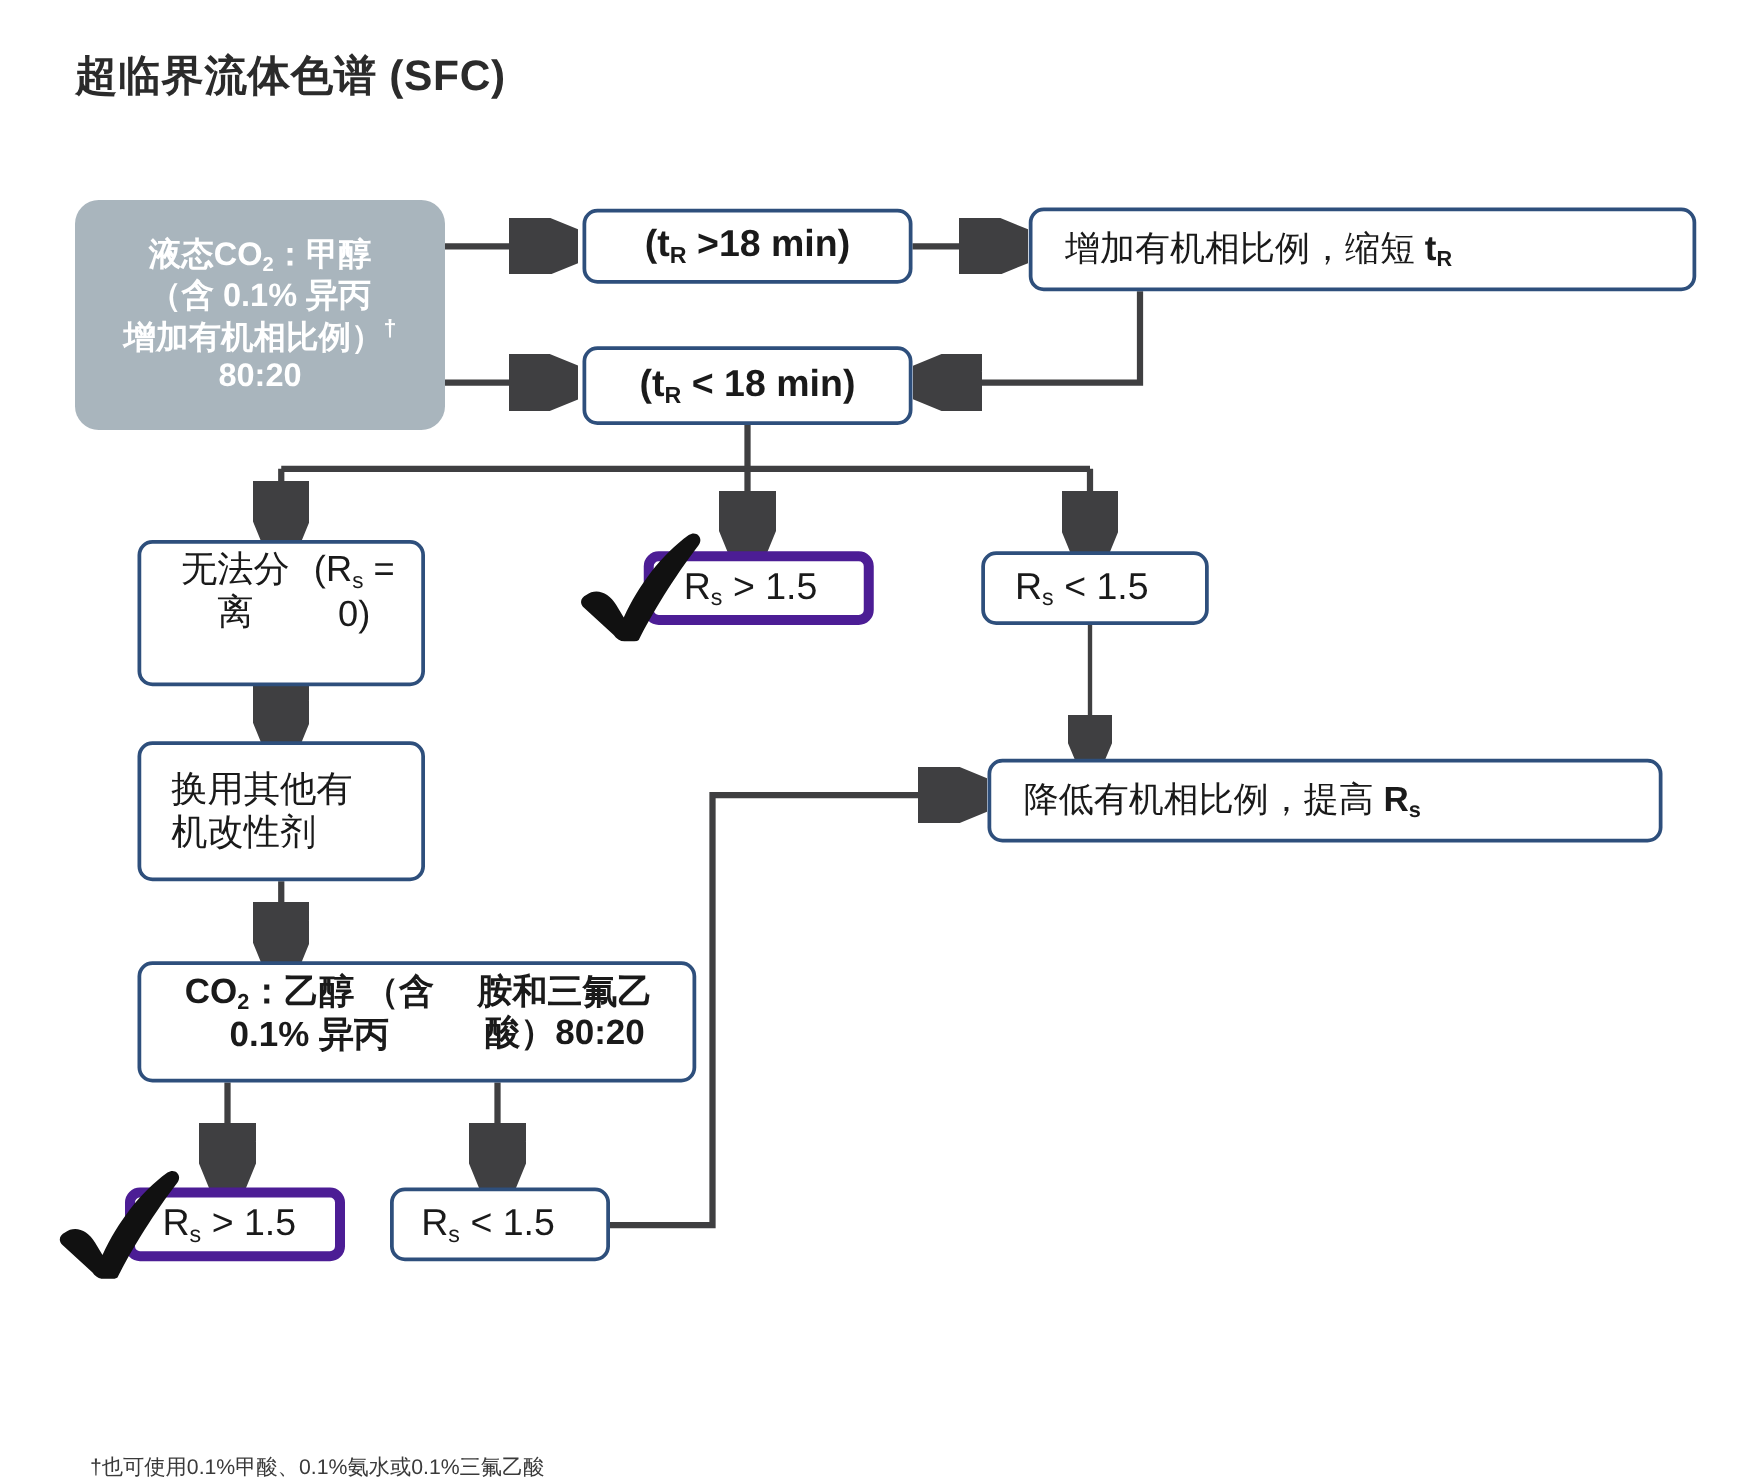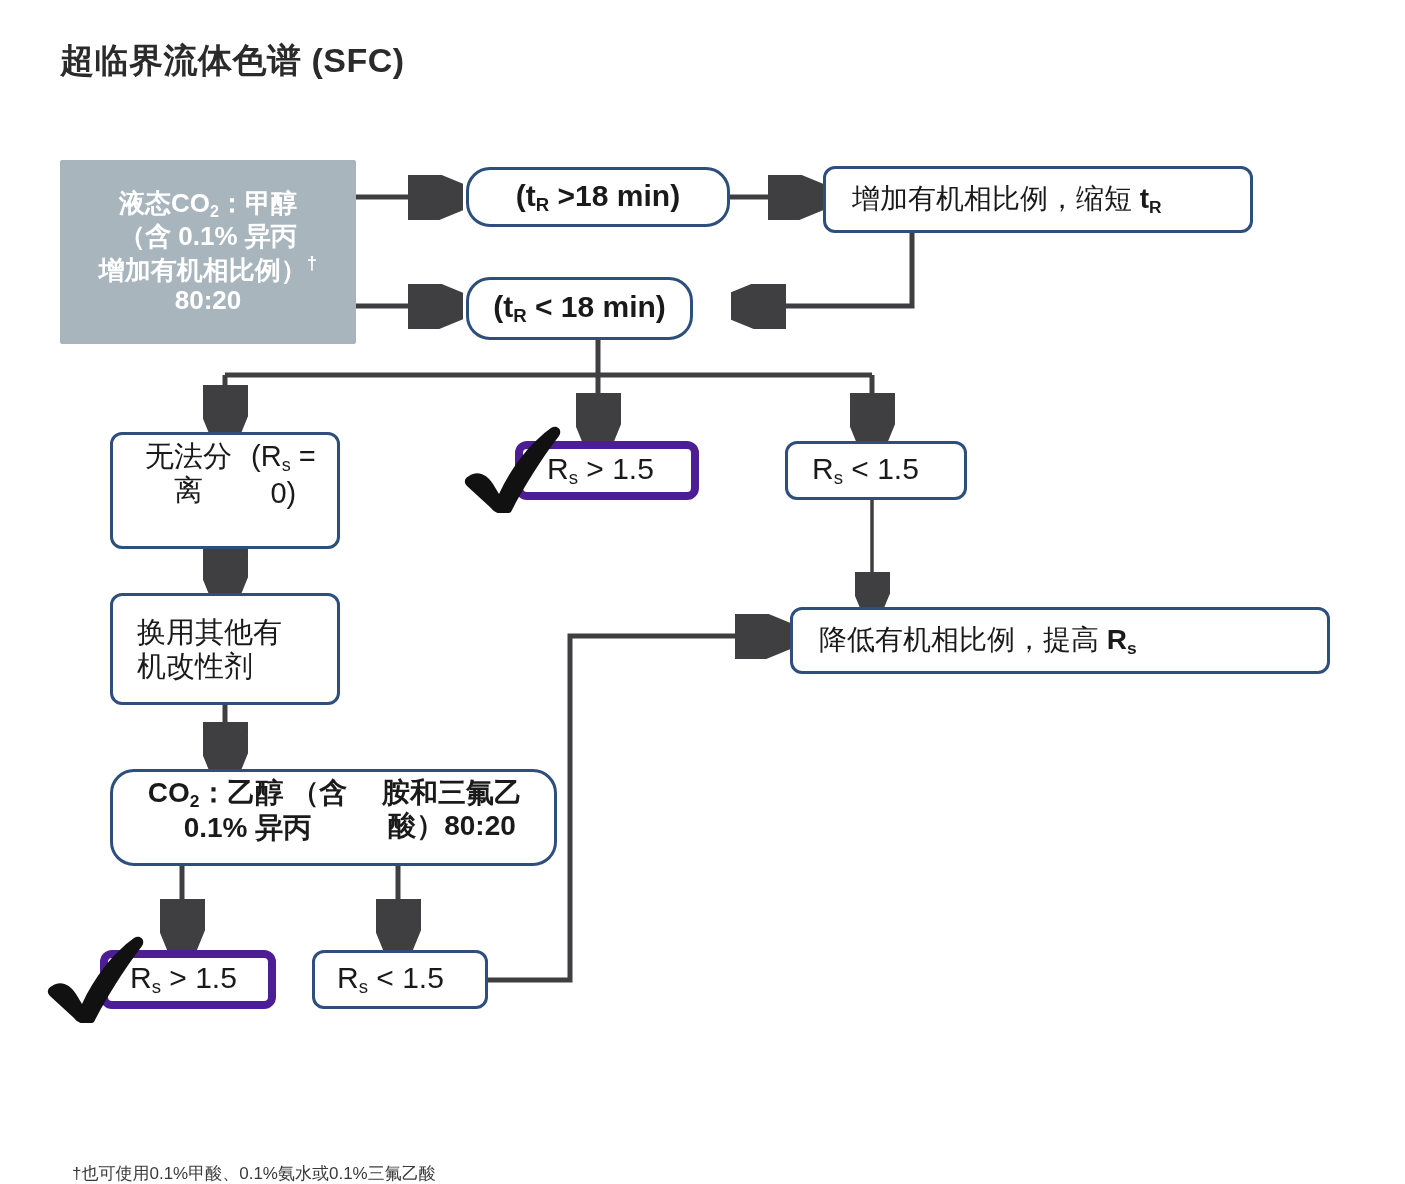--- a/index.html
+++ b/index.html
@@ -19,26 +19,26 @@
   .node{
     position:absolute;box-sizing:border-box;
     display:flex;align-items:center;justify-content:center;
     text-align:center;background:#ffffff;
     border:3px solid #2e4f7c;border-radius:12px;
     line-height:1.18;color:#1a1a1a;
     padding:4px 10px;
   }
   .node.gray{
     background:#a9b5bd;border:none;color:#ffffff;
-    font-weight:bold;border-radius:2px;
+    font-weight:bold;border-radius:19px;
   }
   .node.light{
     border:8px solid #4c1d95;
   }
-  .node.bold{font-weight:bold;border-radius:24px;}
+  .node.bold{font-weight:bold;}
 
   sub{font-size:0.62em;vertical-align:-0.28em;font-weight:inherit;}
 
   .check{
     position:absolute;pointer-events:none;
   }
 
   .footnote{
     position:absolute;left:72px;top:1130px;
     font-size:17px;color:#3a3a3a;white-space:nowrap;margin-top:32px;
@@ -98,25 +98,25 @@
     <div>
       <span>增加有机相比例）</span><span style="font-size:0.72em;vertical-align:super;">†</span>
     </div>
     <div>80:20</div>
   </div>
 
   <div class="node bold" style="left:466px;top:167px;width:264px;height:60px;font-size:30px;">
     <span><span>(t</span><sub>R</sub><span> &gt;18 min)</span></span>
   </div>
 
-  <div class="node bold" style="left:466px;top:277px;width:227px;height:63px;font-size:30px;">
+  <div class="node bold" style="left:466px;top:277px;width:264px;height:63px;font-size:30px;">
     <span><span>(t</span><sub>R</sub><span> &lt; 18 min)</span></span>
   </div>
 
-  <div class="node" style="left:823px;top:166px;width:430px;height:67px;font-size:28px;justify-content:flex-start;padding-left:26px;">
+  <div class="node" style="left:823px;top:166px;width:534px;height:67px;font-size:28px;justify-content:flex-start;padding-left:26px;">
     <span><span>增加有机相比例，缩短 </span><b>t</b><sub style="font-weight:bold;">R</sub></span>
   </div>
 
   <div class="node" style="left:110px;top:432px;width:230px;height:117px;font-size:29px;flex-direction:row;align-items:flex-start;padding-left:24px;">
     <div>无法分离</div>
     <div><span>(R</span><sub>s</sub><span> = 0)</span></div>
   </div>
 
   <div class="node light" style="left:515px;top:441px;width:184px;height:59px;font-size:30px;justify-content:flex-start;padding-left:24px;">
     <span><span>R</span><sub>s</sub><span> &gt; 1.5</span></span>

